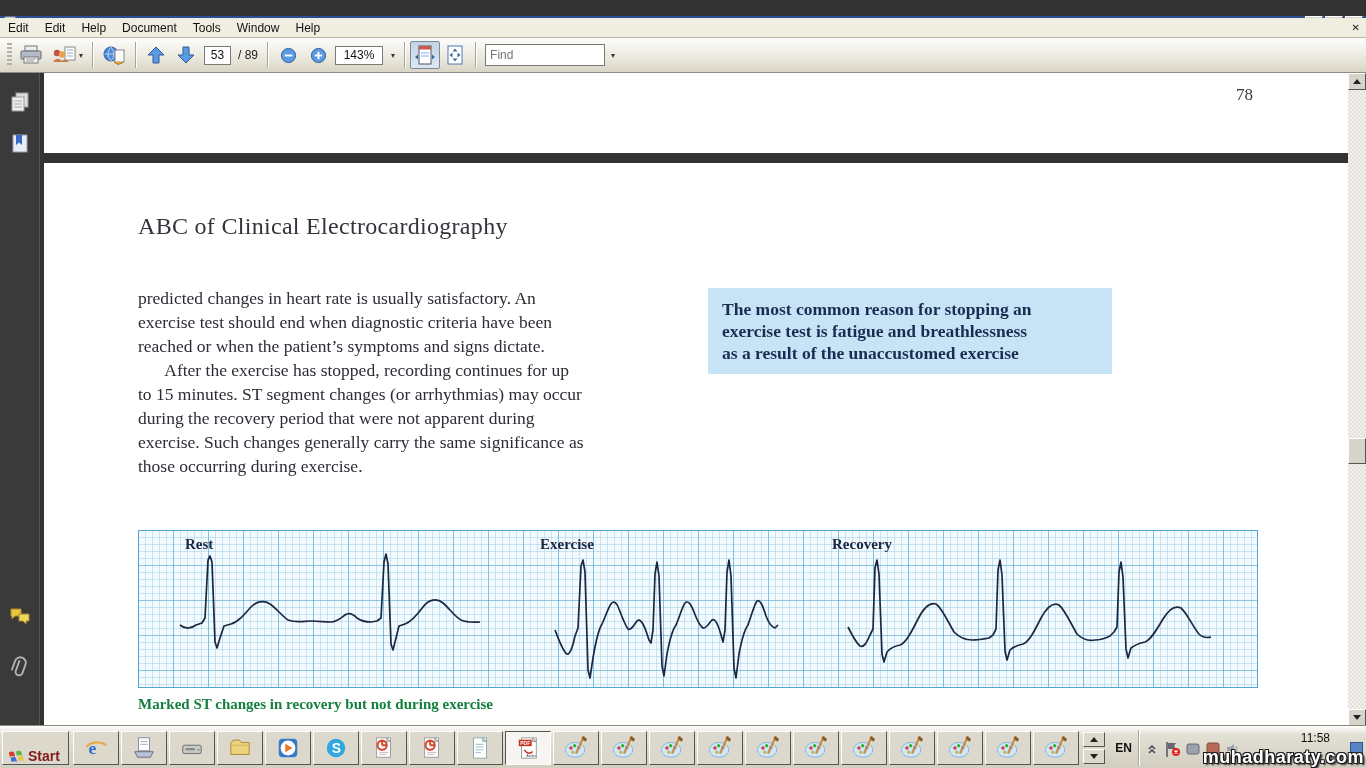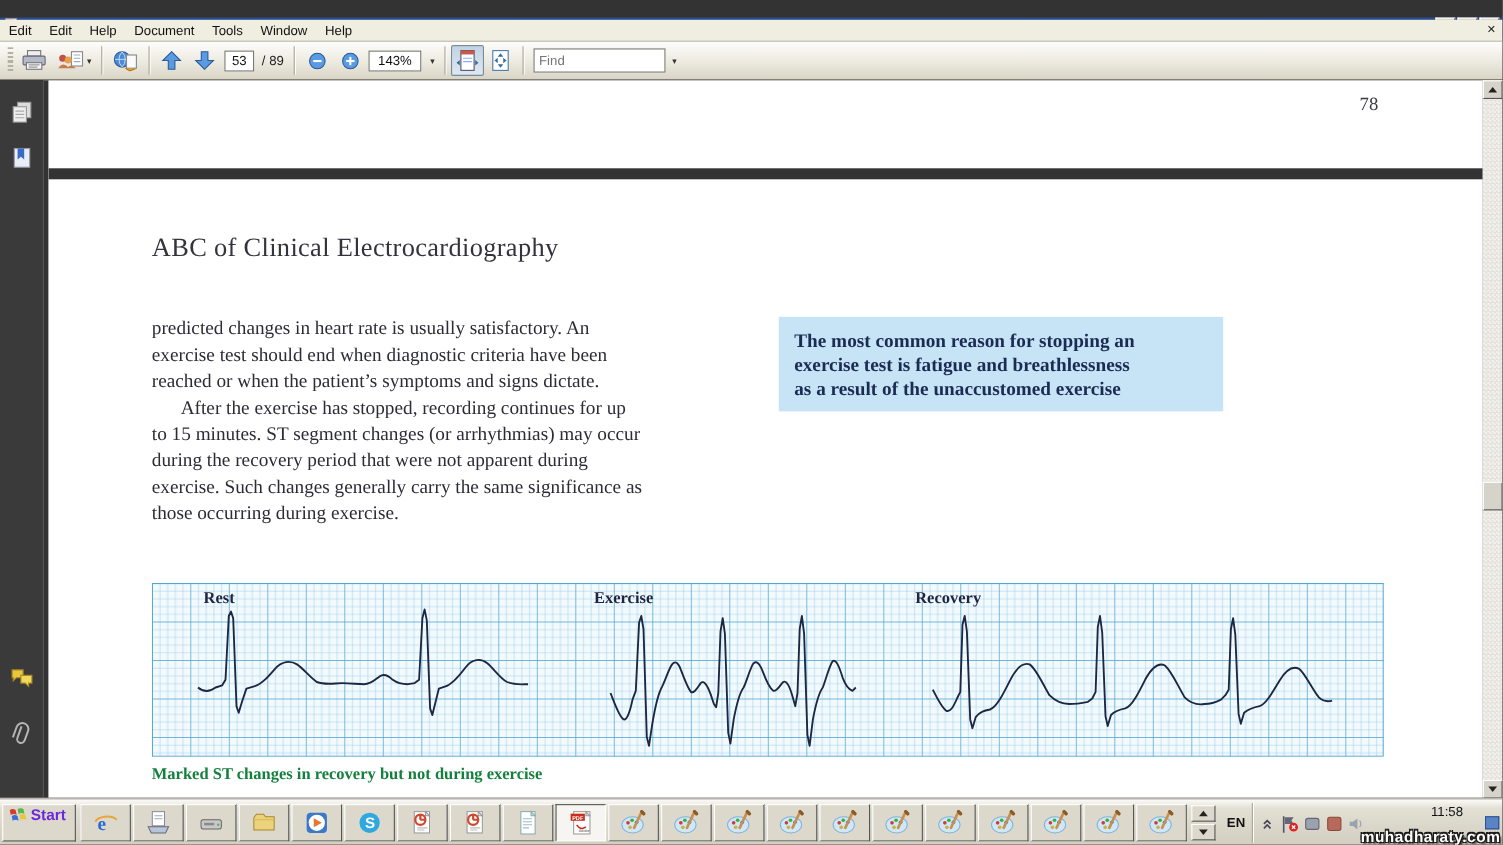--- a/index.html
+++ b/index.html
@@ -76,35 +76,35 @@
   #sb-up { top:0; } #sb-down { bottom:0; }
   #sb-thumb { position:absolute; left:0; top:365px; width:18px; height:26px; background:#d6d3ca;
     border:1px solid; border-color:#fff #555 #555 #fff; }
   .tri { width:0; height:0; border-left:4px solid transparent; border-right:4px solid transparent; }
   .tri.up { border-bottom:5px solid #222; } .tri.down { border-top:5px solid #222; }
 
   
   #taskbar { position:absolute; left:0; right:0; bottom:0; height:42px;
     background:linear-gradient(180deg,#fbfaf7 0%,#e2dfd4 20%,#d2cec0 100%);
     border-top:1px solid #fff; box-shadow:0 -1px 0 #8a877b; display:flex; align-items:center; padding:3px 2px; }
-  #startbtn { height:34px; padding:0 8px 0 4px; display:flex; align-items:flex-start; gap:3px;
-    background:#dcd8cc; border:1px solid; border-color:#fff #555 #555 #fff; font-weight:bold; font-size:14px; color:#6d28d9; }
+  #startbtn { height:34px; padding:0 8px 0 4px; display:flex; align-items:flex-end; gap:3px;
+    background:#dcd8cc; border:1px solid; border-color:#fff #555 #555 #fff; font-weight:bold; font-size:14px; color:#7f1d1d; }
   #taskbtns { display:flex; align-items:center; flex:1; overflow:hidden; margin-left:4px; }
   .taskbtn { width:46px; height:34px; margin-right:2px; flex:0 0 auto; background:#dcd8cc;
     border:1px solid; border-color:#fff #555 #555 #fff; display:flex; align-items:center; justify-content:center; }
   .taskbtn.active { background:#f6f5f1; border-color:#555 #fff #fff #555; }
   #tb-scroll { display:flex; flex-direction:column; gap:2px; margin:0 4px; }
   #tb-scroll .sarrow { width:22px; height:15px; background:#dcd8cc; border:1px solid;
     border-color:#fff #555 #555 #fff; display:flex; align-items:center; justify-content:center; }
   #lang { font-size:12px; font-weight:bold; color:#111; padding:0 6px; }
   #tray { position:relative; width:226px; height:36px; border-left:1px solid #a9a699; box-shadow:inset 1px 0 0 #fff; }
   #tray .chev { position:absolute; left:6px; top:10px; }
   #tray .tray-ico { position:absolute; top:11px; }
   #clock { position:absolute; top:1px; right:34px; font-size:12px; color:#111; }
-  #watermark { position:absolute; bottom:-2px; right:0; font-size:14px; font-weight:bold; color:#fff;
+  #watermark { position:absolute; bottom:-2px; right:0; font-size:18px; font-weight:bold; color:#fff;
     letter-spacing:.5px; white-space:nowrap;
     text-shadow:-1px -1px 0 #1a1a1a,1px -1px 0 #1a1a1a,-1px 1px 0 #1a1a1a,1px 1px 0 #1a1a1a,2px 2px 2px #1a1a1a; }
   #traysquare { position:absolute; right:1px; top:12px; width:13px; height:12px; background:#5b84c4; border:1px solid #31538f; }
 </style>
 </head>
 <body>
 
 <div id="app">
 
   <div id="titlebar">

